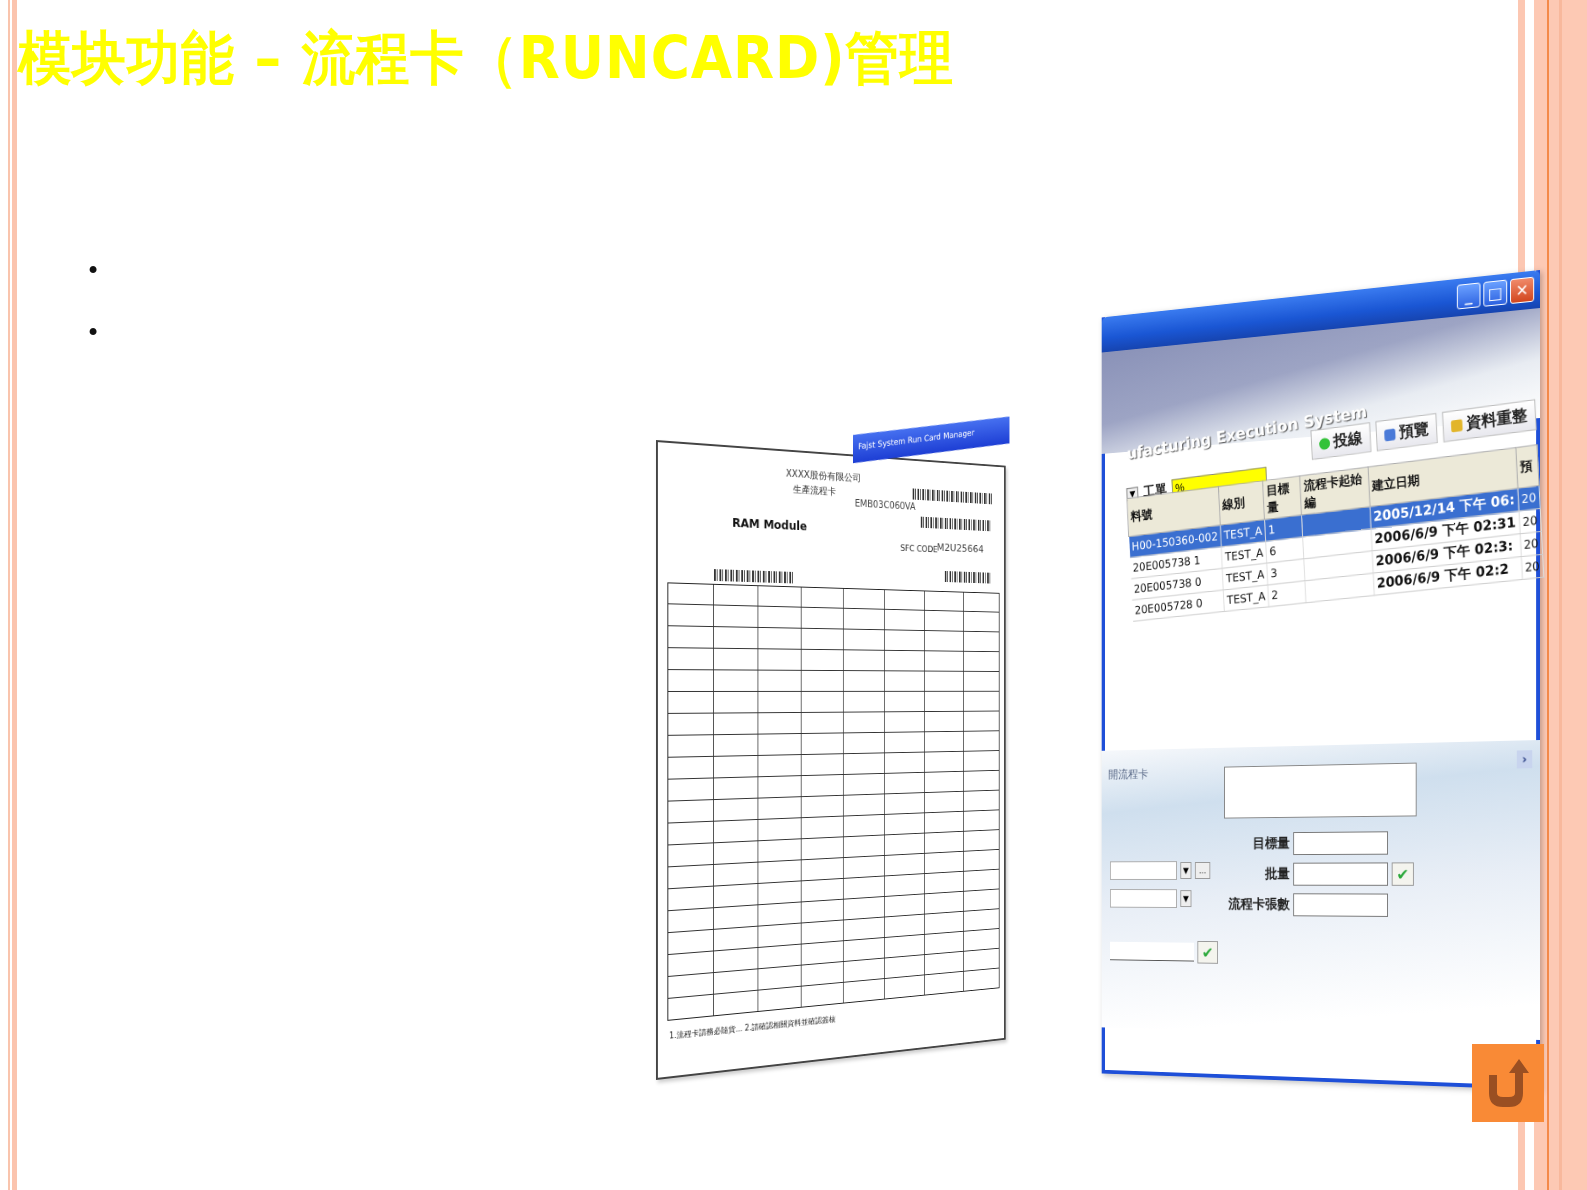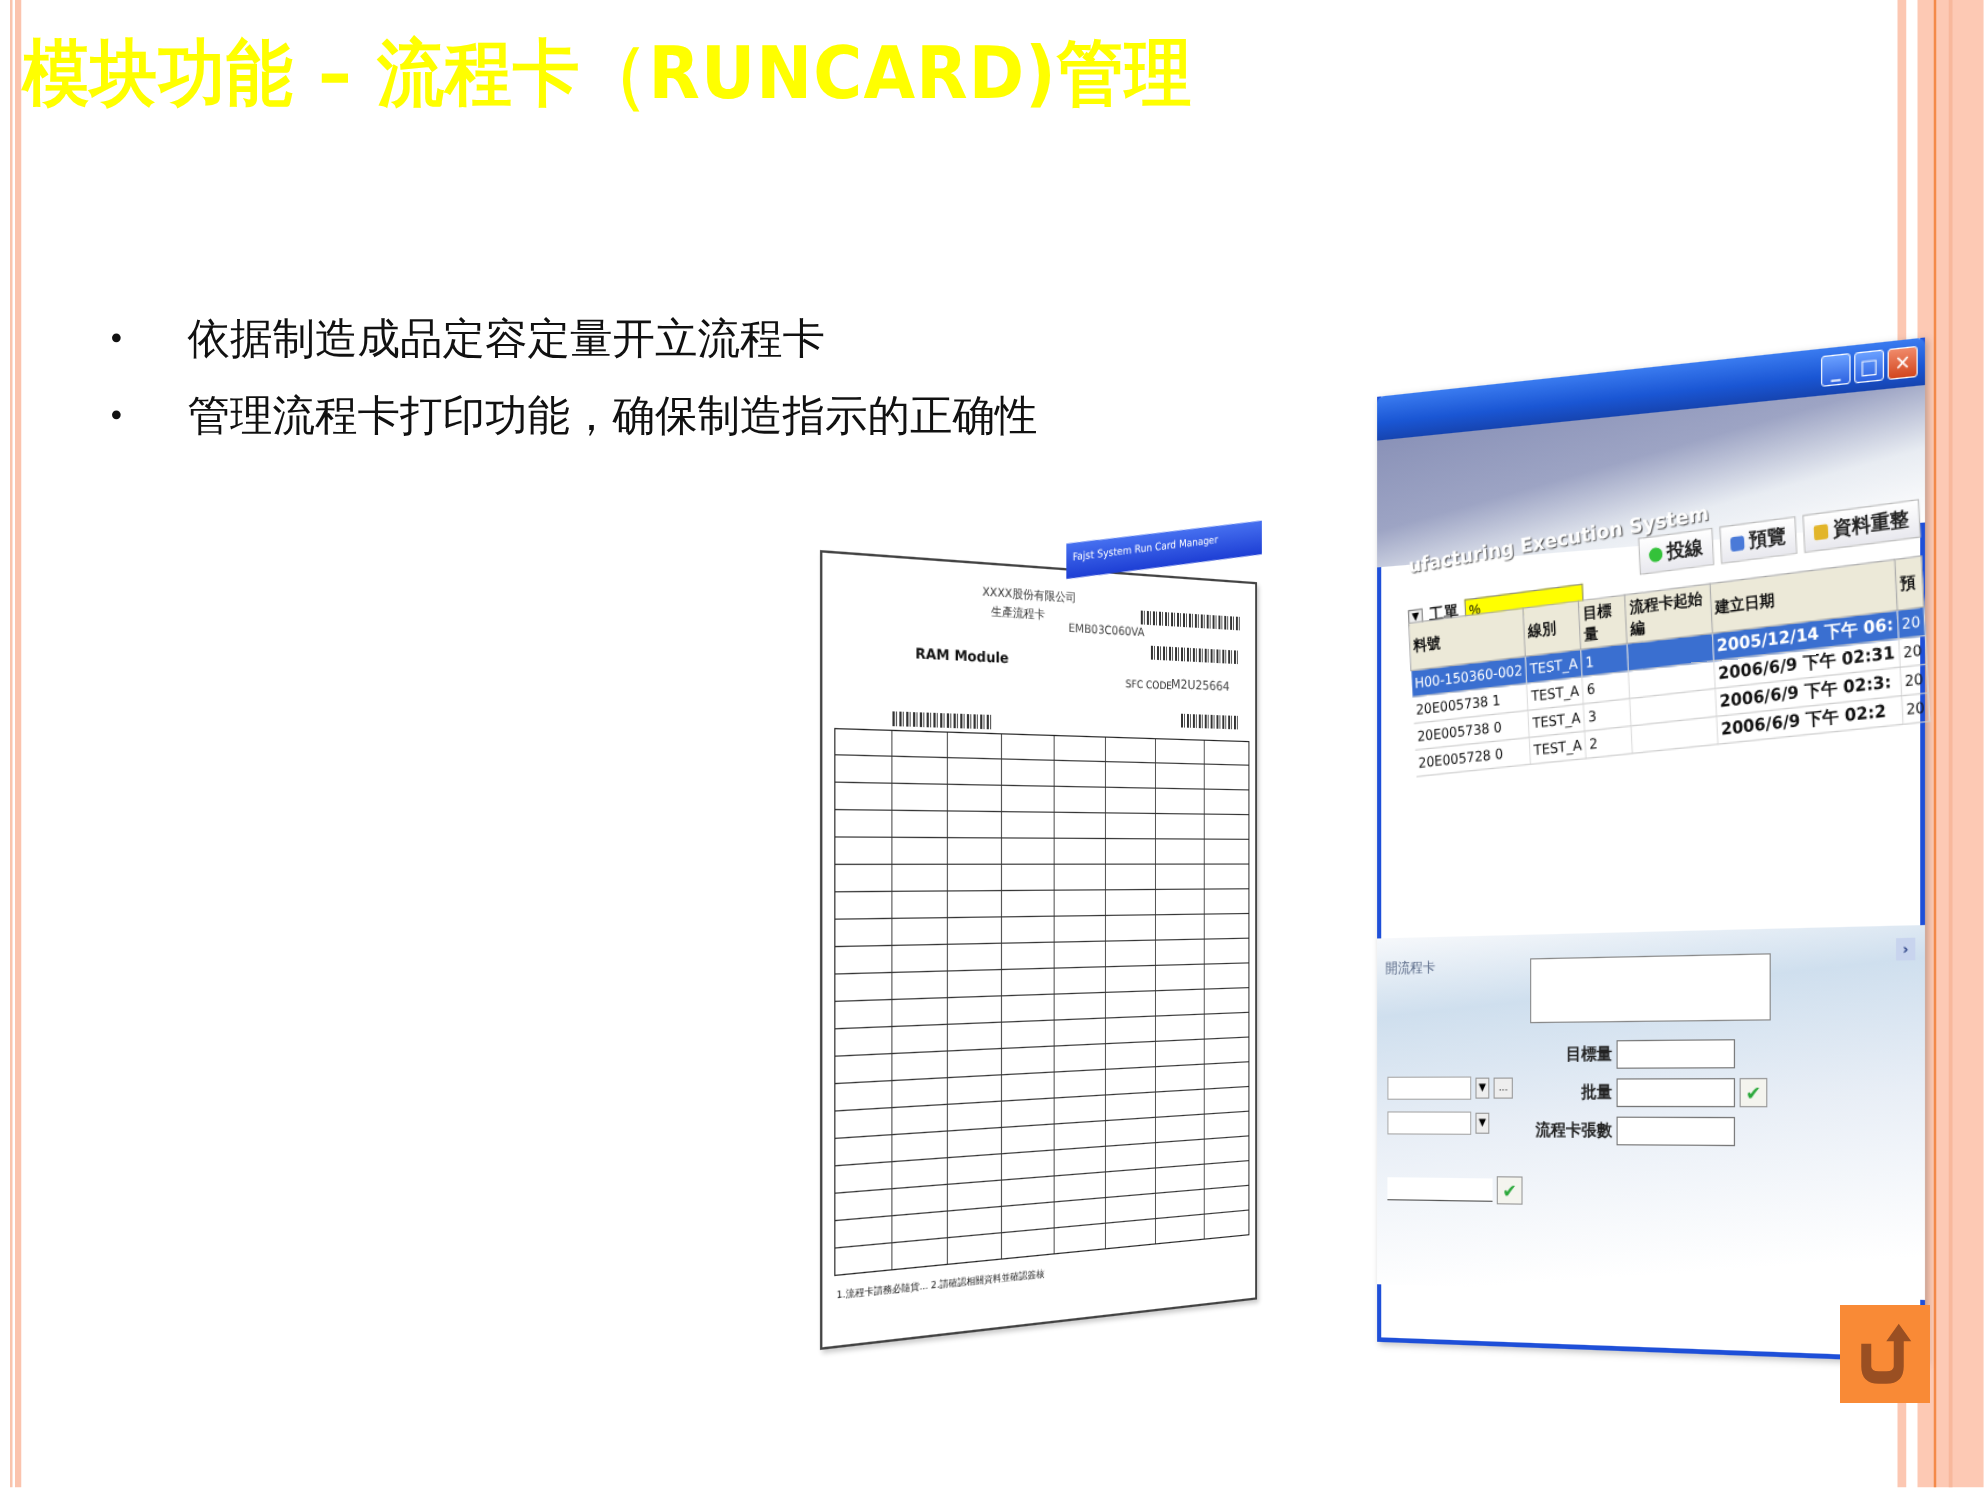--- a/index.html
+++ b/index.html
@@ -129,25 +129,23 @@
 <div class="border-right-1"></div>
 <div class="border-right-2"></div>
 <div class="border-right-line"></div>
 <div class="border-right-3"></div>
 
 <div class="slide-title">模块功能 –  流程卡（RUNCARD)管理</div>
 
 <div class="bullets">
   <div class="bullet-item">
     <span class="bullet-dot">•</span>
-    <span>依据制造成品定容定量开立流程卡</span>
   </div>
   <div class="bullet-item">
     <span class="bullet-dot">•</span>
-    <span>管理流程卡打印功能，确保制造指示的正确性</span>
   </div>
 </div>
 
 <div class="mes-window">
   <div class="mes-frame"></div>
   <div class="mes-titlebar">
     <div class="win-btns">
       <div class="win-btn min">_</div>
       <div class="win-btn max">□</div>
       <div class="win-btn close">✕</div>

